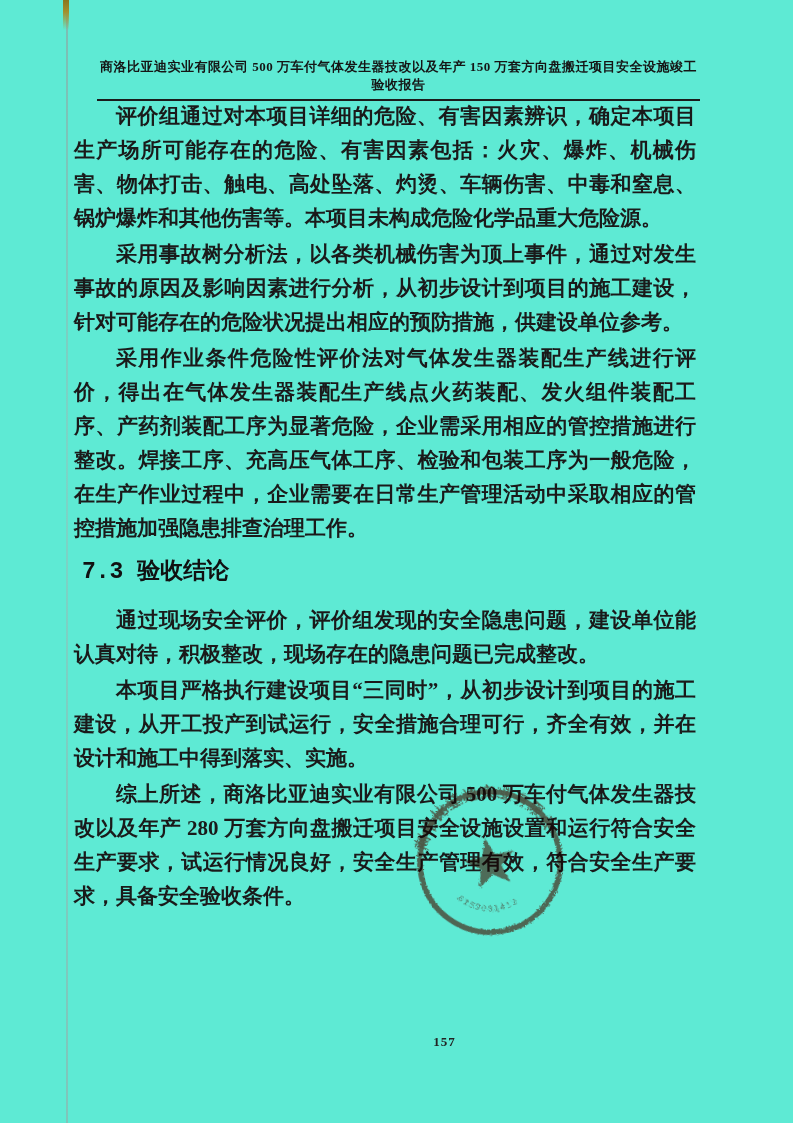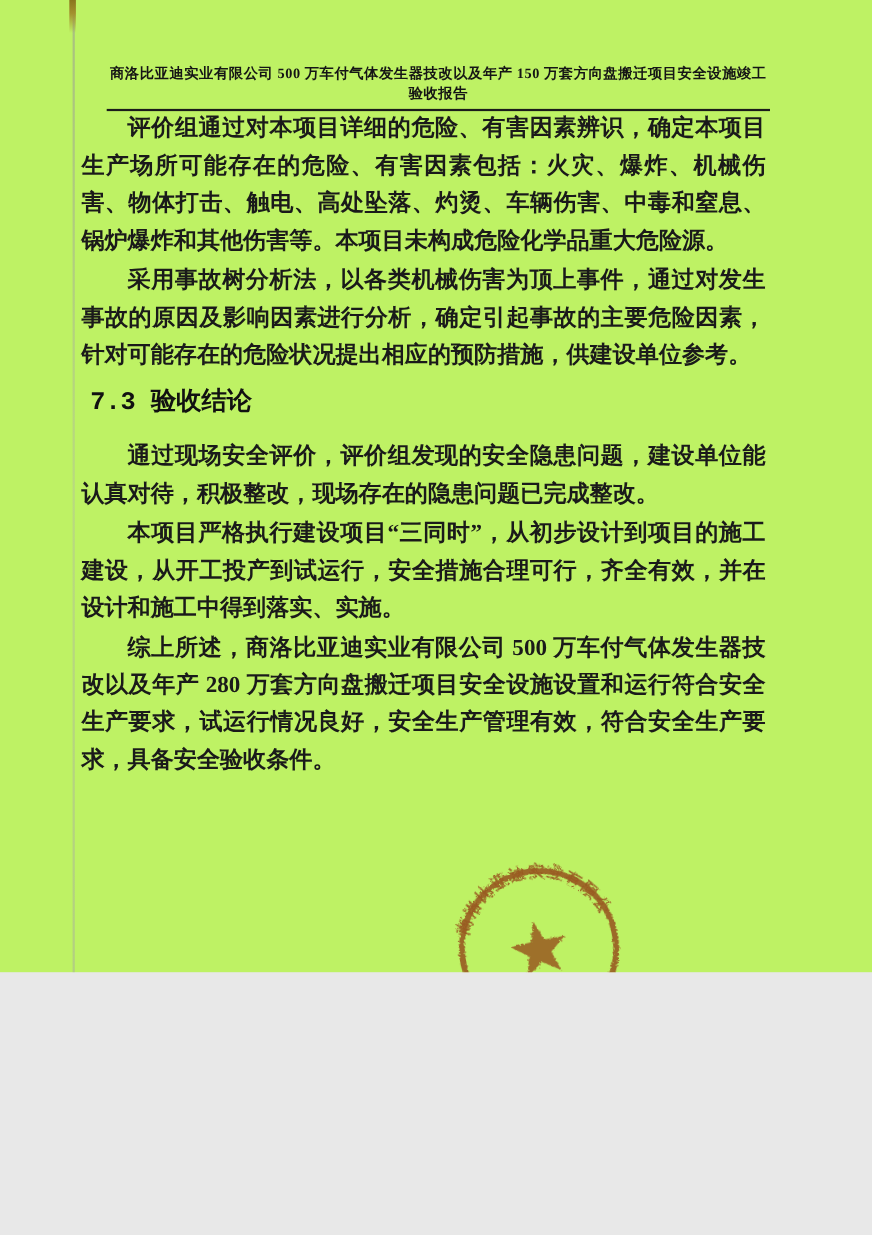--- a/index.html
+++ b/index.html
@@ -1,19 +1,19 @@
 <!DOCTYPE html>
 <html lang="zh"><head>
 <meta charset="utf-8">
 <style>
   html,body{margin:0;padding:0;background:#e8e8e8;}
   .page{
     position:relative;
-    width:793px;height:884px;
-    background:#bef264;
+    width:793px;height:1123px;
+    background:#5eead4;
     overflow:hidden;
     font-family:"Liberation Serif","DejaVu Serif",serif;
     color:#1c1c1c;
   }
   
   .scan-edge-line{
     position:absolute;left:66px;top:0;width:2px;height:1123px;
     background:linear-gradient(to bottom,rgba(150,150,150,.55),rgba(175,175,175,.35) 40%,rgba(160,160,160,.5));
   }
   .scan-top-stripe{
@@ -69,21 +69,22 @@
 
   <div class="scan-edge-line"></div>
   <div class="scan-top-stripe"></div>
 
   <div class="header">
     <span>商洛比亚迪实业有限公司 500 万车付气体发生器技改以及年产 150 万套方向盘搬迁项目安全设施竣工验收报告</span>
   </div>
 
   <div class="content">
     <p>评价组通过对本项目详细的危险、有害因素辨识，确定本项目生产场所可能存在的危险、有害因素包括：火灾、爆炸、机械伤害、物体打击、触电、高处坠落、灼烫、车辆伤害、中毒和窒息、锅炉爆炸和其他伤害等。本项目未构成危险化学品重大危险源。</p>
-    <p>采用事故树分析法，以各类机械伤害为顶上事件，通过对发生事故的原因及影响因素进行分析，确定引起事故的主要危险因素，针对可能存在的危险状况提出相应的预防措施，供建设单位参考。</p>
+    <p>采用事故树分析法，以各类机械伤害为顶上事件，通过对发生事故的原因及影响因素进行分析，从初步设计到项目的施工建设，针对可能存在的危险状况提出相应的预防措施，供建设单位参考。</p>
+    <p>采用作业条件危险性评价法对气体发生器装配生产线进行评价，得出在气体发生器装配生产线点火药装配、发火组件装配工序、产药剂装配工序为显著危险，企业需采用相应的管控措施进行整改。焊接工序、充高压气体工序、检验和包装工序为一般危险，在生产作业过程中，企业需要在日常生产管理活动中采取相应的管控措施加强隐患排查治理工作。</p>
 
     <div class="section-heading">7.3 验收结论</div>
 
     <p>通过现场安全评价，评价组发现的安全隐患问题，建设单位能认真对待，积极整改，现场存在的隐患问题已完成整改。</p>
     <p>本项目严格执行建设项目“三同时”，从初步设计到项目的施工建设，从开工投产到试运行，安全措施合理可行，齐全有效，并在设计和施工中得到落实、实施。</p>
     <p>综上所述，商洛比亚迪实业有限公司 500 万车付气体发生器技改以及年产 280 万套方向盘搬迁项目安全设施设置和运行符合安全生产要求，试运行情况良好，安全生产管理有效，符合安全生产要求，具备安全验收条件。</p>
   </div>
 
   <svg class="stamp" viewBox="0 0 160 160" xmlns="http://www.w3.org/2000/svg">
     <defs>

